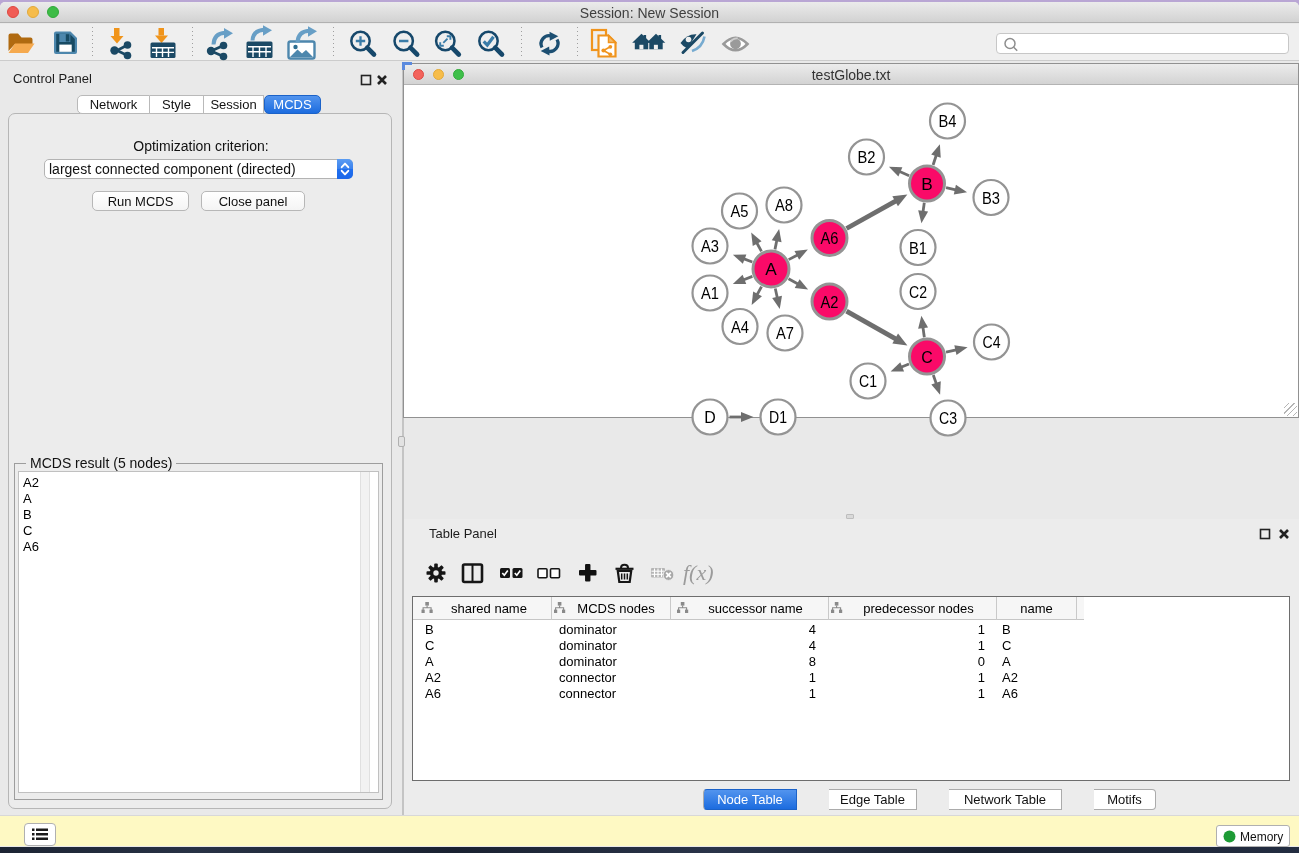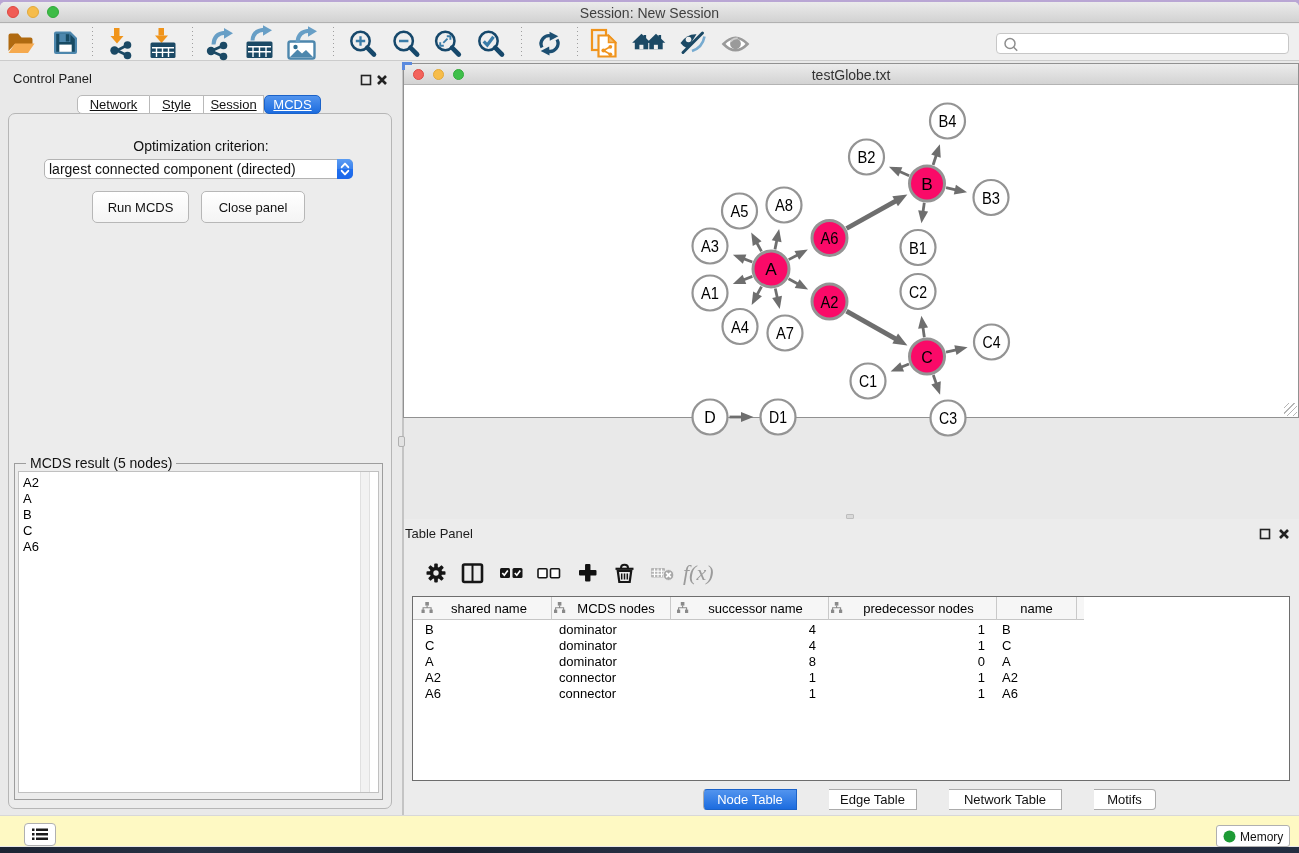--- a/index.html
+++ b/index.html
@@ -23,33 +23,33 @@
     background:#ffffff; border:1px solid #c7c7c7; border-radius:4px; }
   
   #dock { position:absolute; left:0; top:60px; width:402px; height:753px; background:#e9e9e9; }
   #dockTitle { position:absolute; left:13px; top:9px; font-size:13px; color:#1d1d1d; }
   .panel { position:absolute; left:8px; top:51px; width:384px; height:696px;
     background:#ececec; border:1px solid #b6b6b6; border-radius:7px; }
   #tabs { position:absolute; left:77px; top:33px; height:19px;
     display:flex; font-size:13px; z-index:5; }
   #tabs .tab { flex:none; }
   #tabs .tab { background:#ffffff; border:1px solid #b9b9b9; border-left:none;
-    color:#111; display:flex; align-items:center; justify-content:center;text-decoration:underline; }
+    color:#111; display:flex; align-items:center; justify-content:center; }
   #tabs .tab:first-child { border-left:1px solid #b9b9b9; border-radius:5px 0 0 5px; }
   #tabs .tab.sel { background:linear-gradient(#5294ee,#1c6cdf); color:#fff;
     border:1px solid #1b62c8; border-radius:5px; }
   #optlabel { position:absolute; left:0; top:76px; width:100%; text-align:center;
     font-size:14px; color:#111; }
   #combo { position:absolute; left:44px; top:97px; width:309px; height:20px;
     background:#fff; border:1px solid #b3b3b3; border-radius:5px; font-size:14px; }
   #combo .txt { position:absolute; left:4px; top:1px; color:#111; }
   #combo .cap { position:absolute; right:-1px; top:-1px; width:16.5px; height:20px;
     background:linear-gradient(#5b9cf2 0%,#3b82ee 48%,#206fee 52%,#1a67ea 100%);
     border-radius:0 5px 5px 0; }
-  .btn { position:absolute; height:32px; background:linear-gradient(#ffffff,#f4f4f4);
+  .btn { position:absolute; height:20px; background:linear-gradient(#ffffff,#f4f4f4);
     border:1px solid #b7b7b7; border-radius:5px; font-size:13px; color:#111;
     display:flex; align-items:center; justify-content:center; }
   
   #group { position:absolute; left:14px; top:401px; width:369px; height:337px;
     border:1px solid #9d9d9d; }
   #groupTitle { position:absolute; left:11px; top:-9px; background:#ececec;
     padding:0 4px; font-size:14px; color:#111; }
   #list { position:absolute; left:3px; top:7px; width:361px; height:322px;
     background:#ffffff; border:1px solid #c0c0c0; font-size:13px; color:#000; padding-top:3px; }
   #list .item { padding-left:4px; height:16px; line-height:16px; }
@@ -66,21 +66,21 @@
     border-left:3px solid #5b8ade; border-top:3px solid #5b8ade; z-index:4; }
   #ftitle { position:absolute; left:0; top:0; width:100%; height:21px;
     background:linear-gradient(#ececec,#d3d3d3); border-bottom:1px solid #b3b3b3; }
   #ftitle .t { position:absolute; width:100%; text-align:center; top:3px; font-size:14px; color:#333; }
   #grip { position:absolute; right:1px; bottom:1px; width:13px; height:13px;
     background:repeating-linear-gradient(135deg, transparent 0 3px, #b5b5b5 3px 4px); }
   #hgrab { position:absolute; left:846px; top:512px; width:8px; height:5px;
     background:#d9d9d9; border:1px solid #bdbdbd; border-radius:1px; }
   
   #tpanel { position:absolute; left:404px; top:517px; width:895px; height:296px; background:#ececec; }
-  #tpTitle { position:absolute; left:1px; top:7px; font-size:13px; color:#1d1d1d; }
+  #tpTitle { position:absolute; left:25px; top:7px; font-size:13px; color:#1d1d1d; }
   #ttoolbar { position:absolute; left:8px; top:30px; width:879px; height:40px; }
   #tbox { position:absolute; left:8px; top:77px; width:878px; height:185px;
     background:#ffffff; border:1px solid #6d6d6d; }
   #thead { position:absolute; left:0; top:0; width:671px; height:23px;
     background:#f6f6f6; border-bottom:1px solid #c6c6c6; font-size:13px; color:#000; }
   #thead .col { position:absolute; top:0; height:23px; border-right:1px solid #c9c9c9;
     display:flex; align-items:center; justify-content:center; }
   .trow { position:absolute; font-size:13px; color:#000; height:16px; line-height:16px; }
   
   #btabs { position:absolute; left:267px; top:270px; height:21px; display:flex; font-size:13px; }

